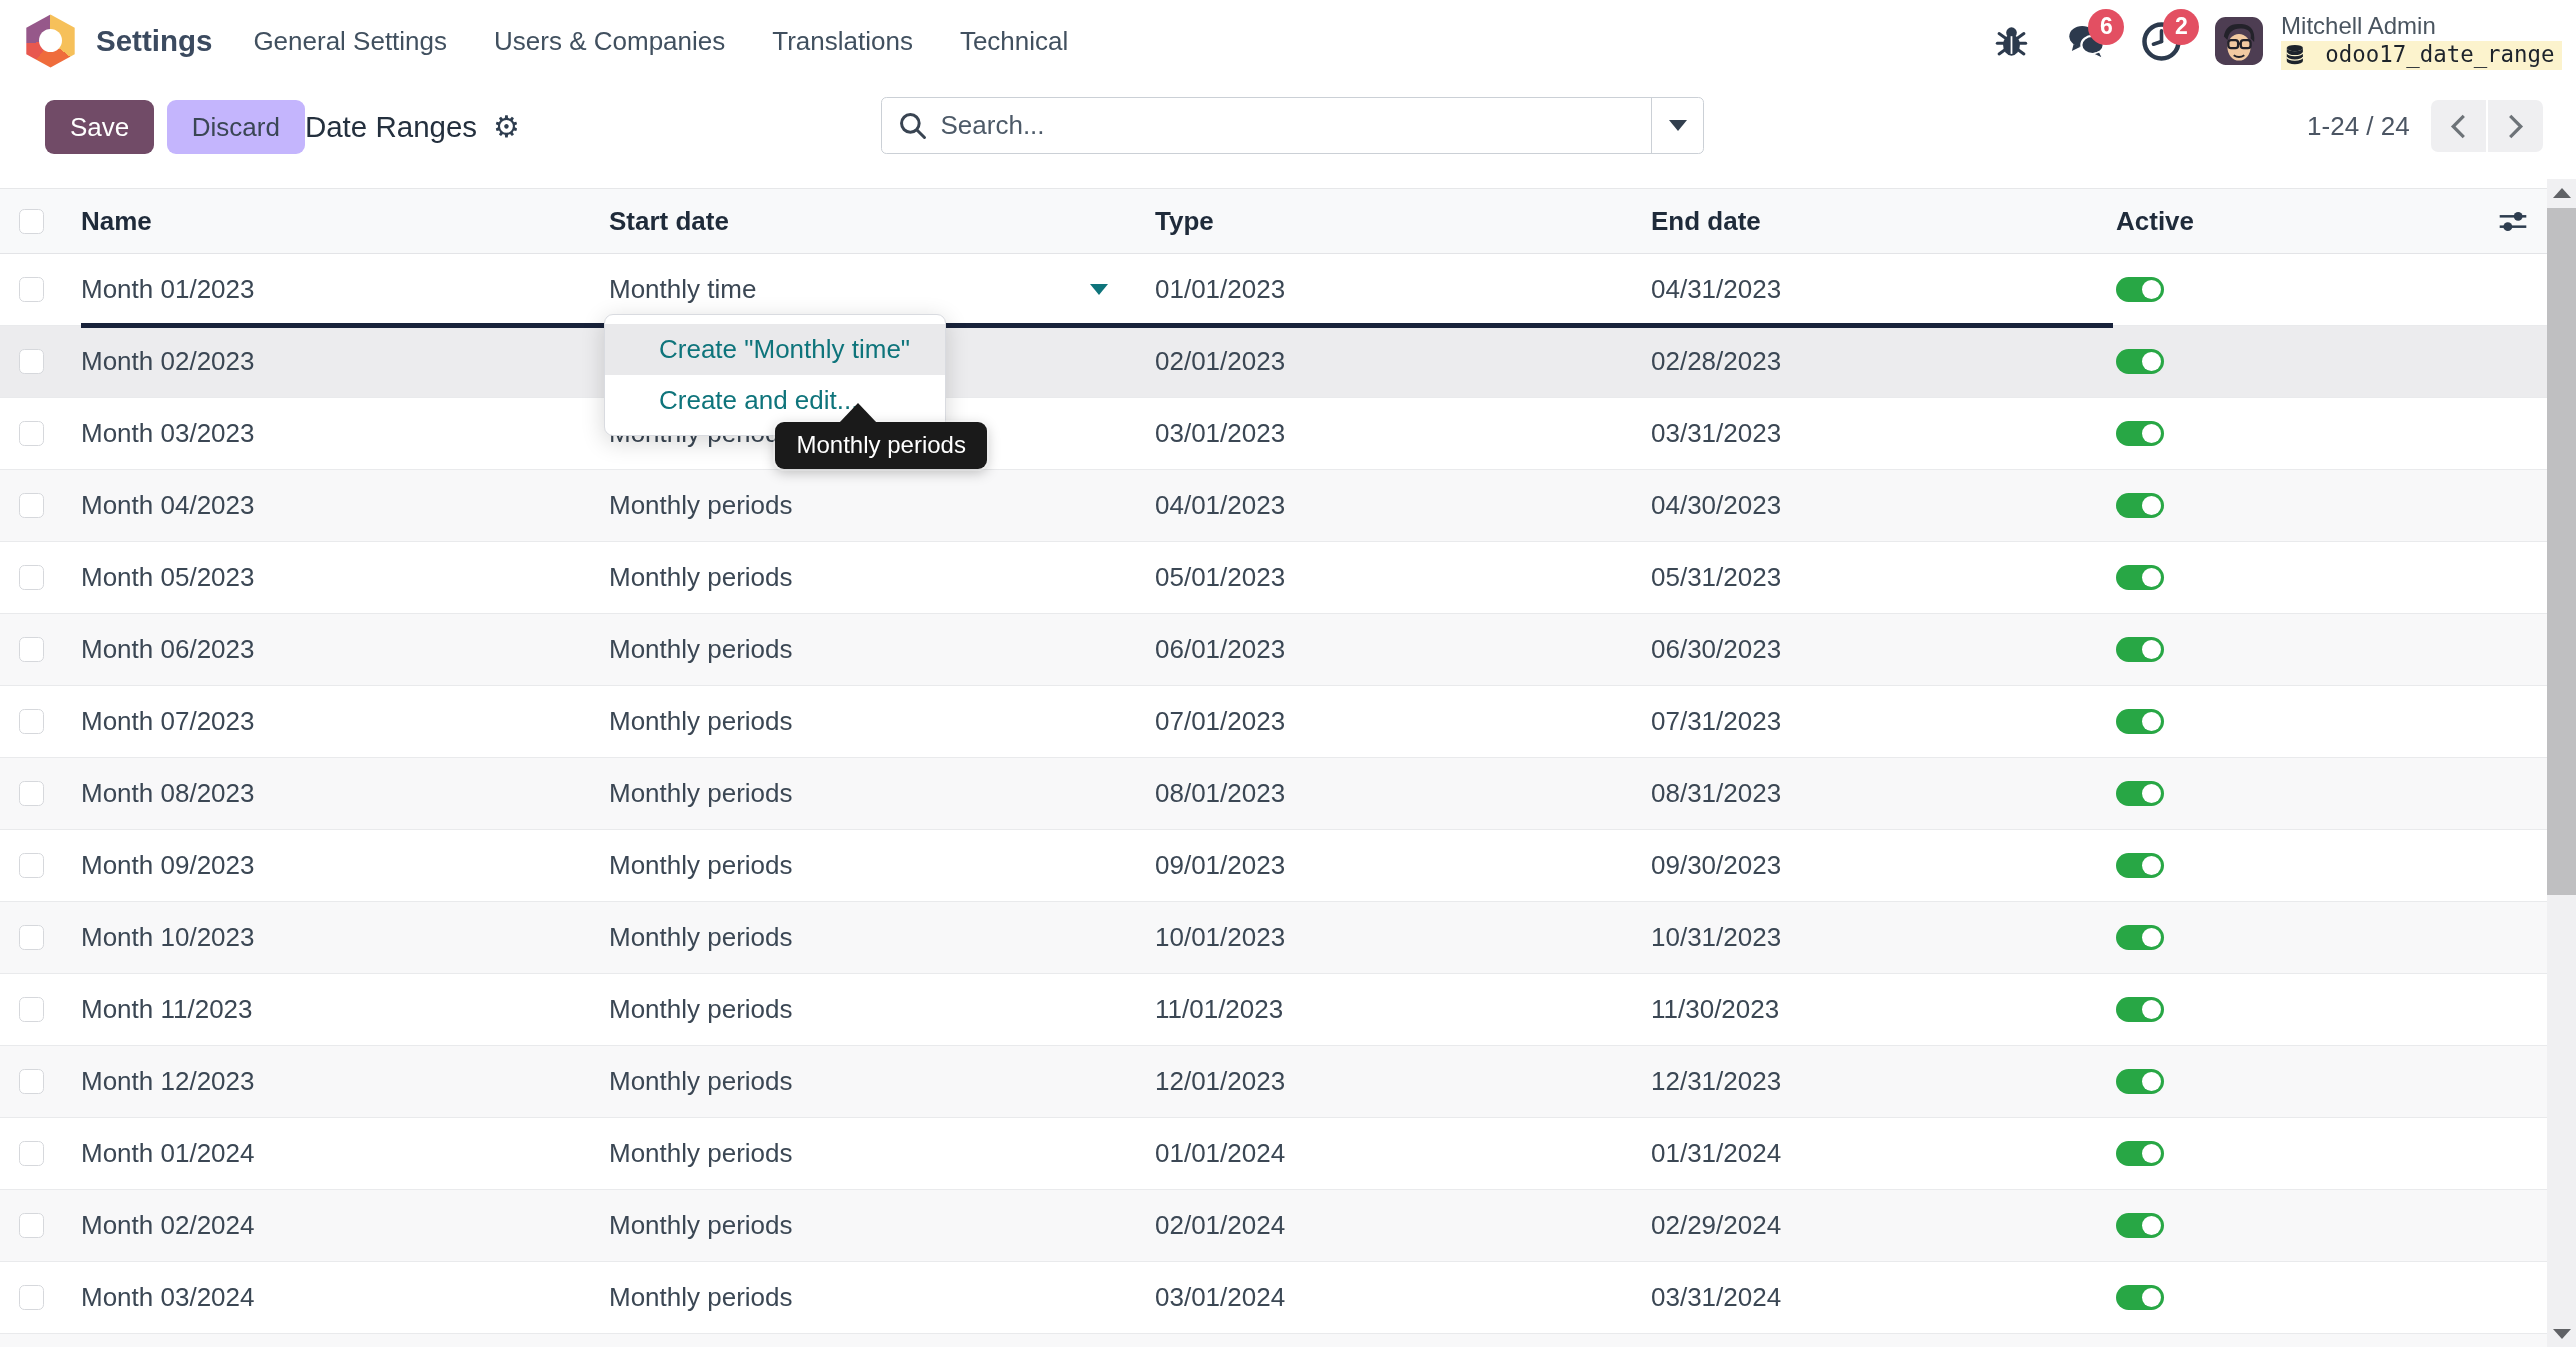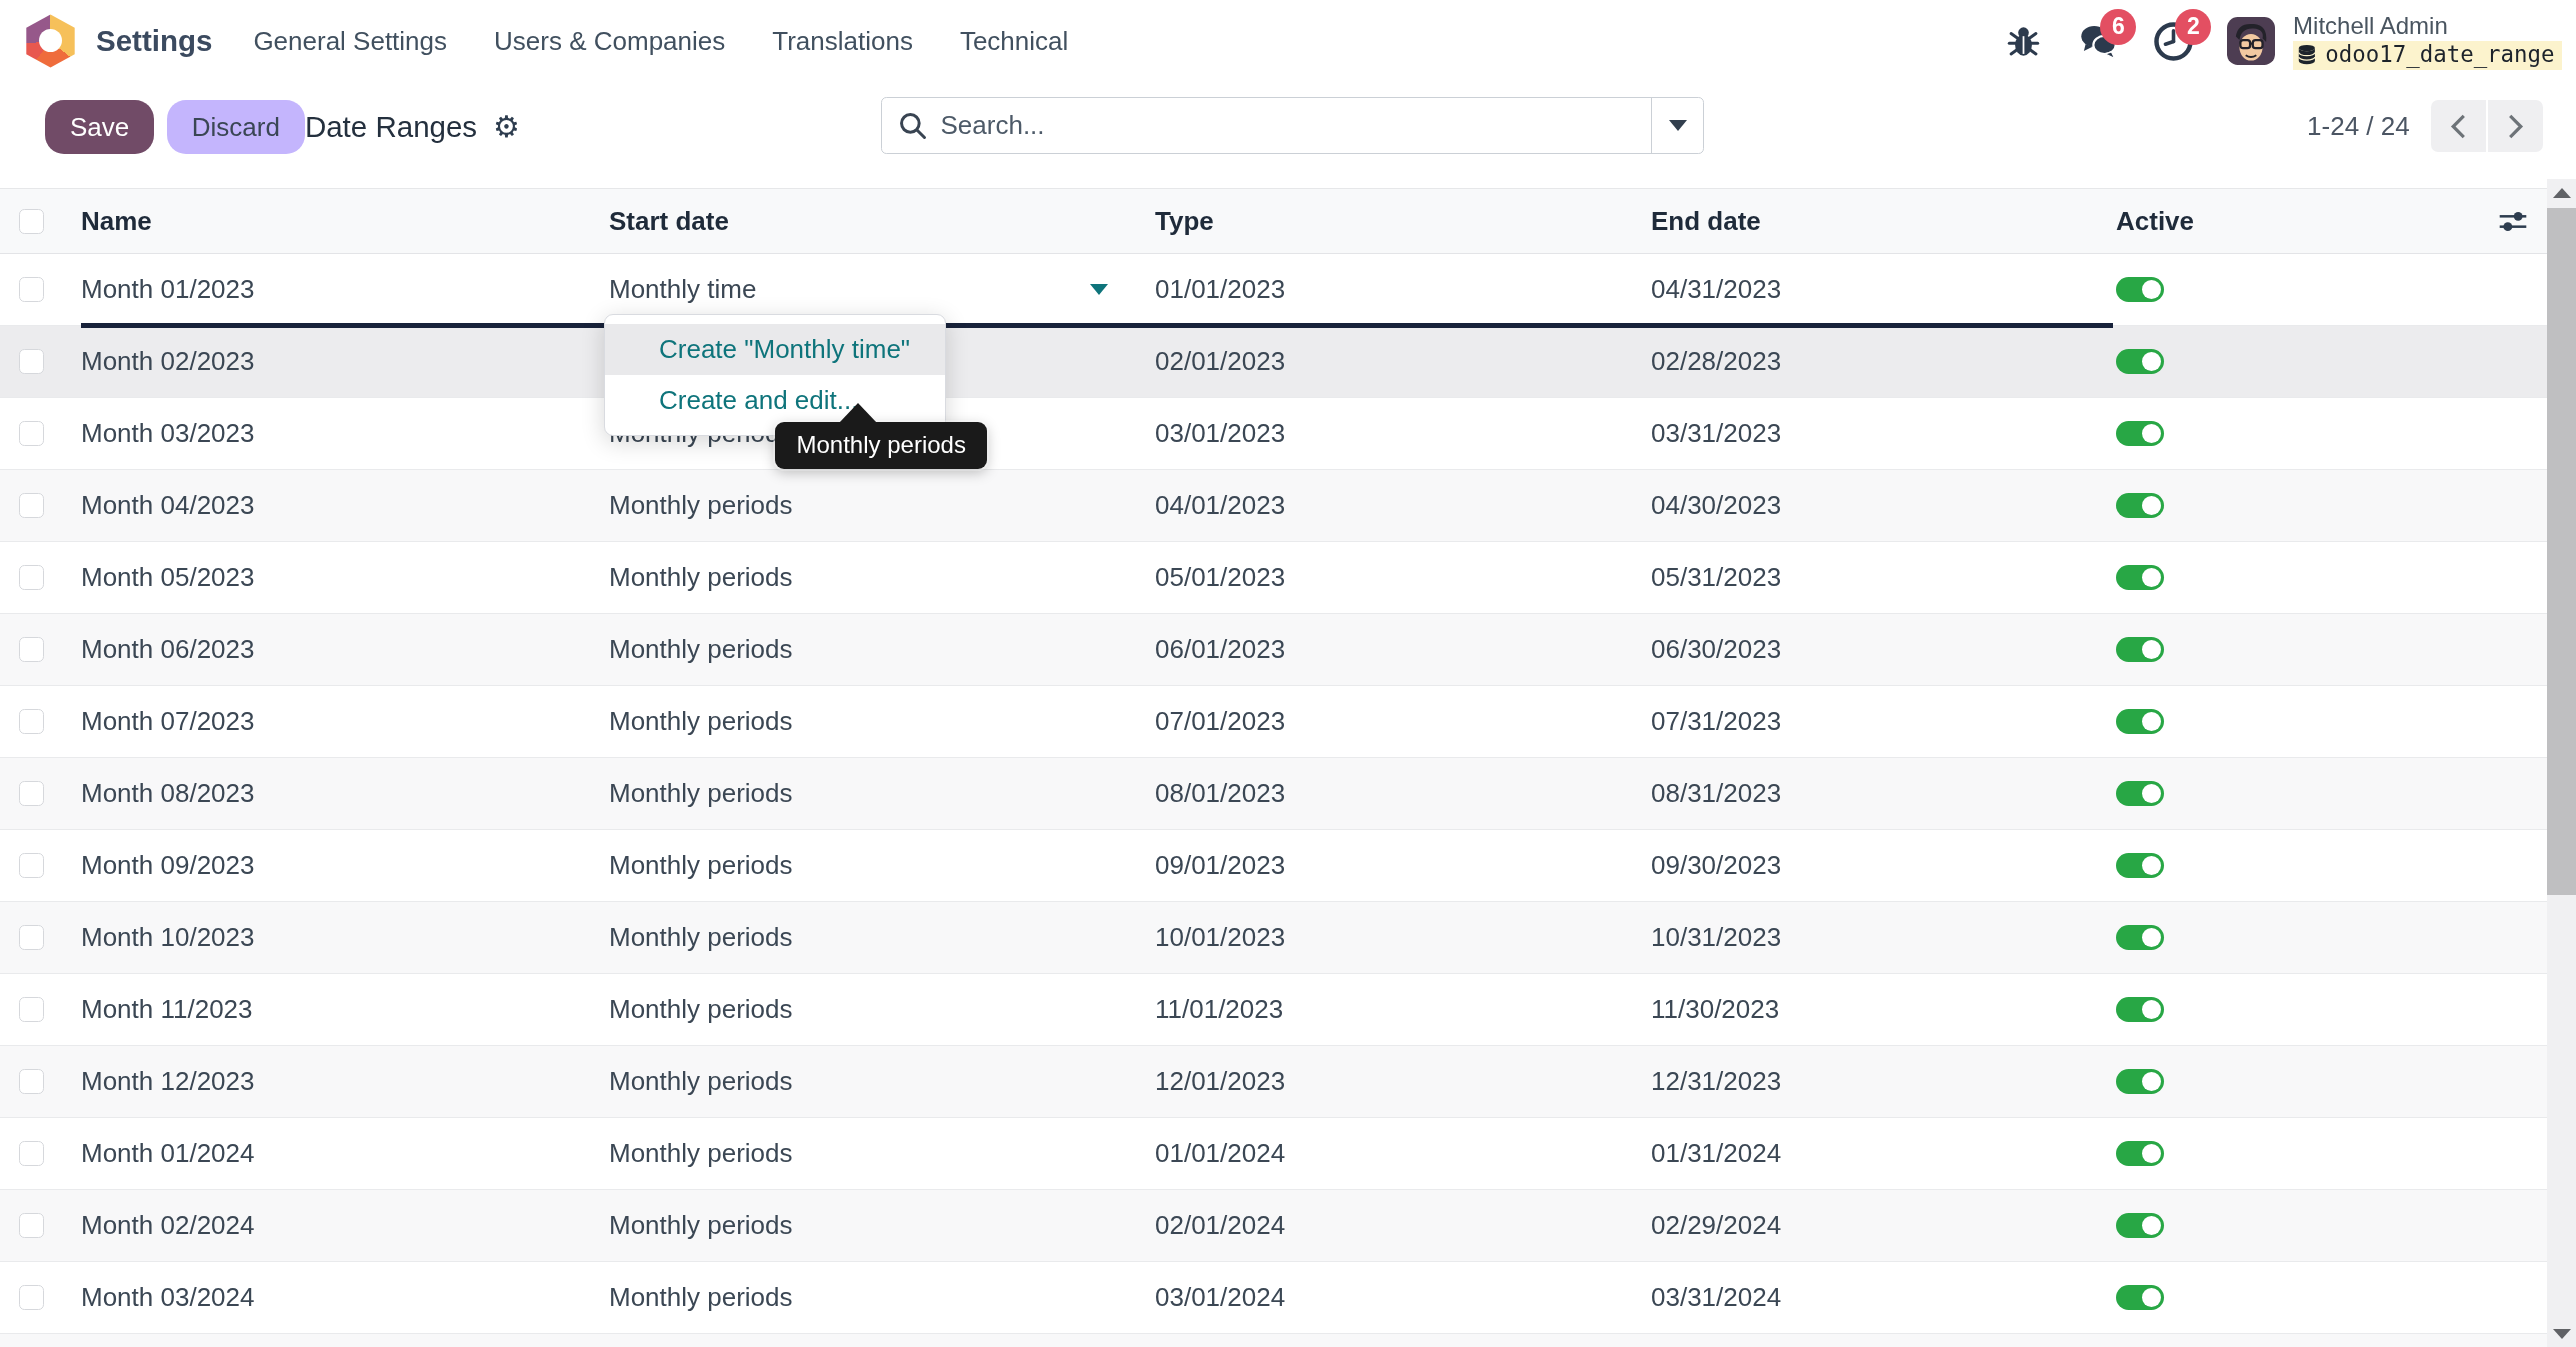--- a/index.html
+++ b/index.html
@@ -37,29 +37,29 @@
   .nav-icon svg { display:block; }
   .badge {
     position:absolute; top:-10.7px; right:-16px; min-width:36px; height:36px;
     border-radius:50%; background:#e34f62; color:#fff; font-size:23px; font-weight:700;
     display:flex; align-items:center; justify-content:center;
   }
   .avatar { width:48px; height:48px; border-radius:10.7px; overflow:hidden; flex:0 0 48px; }
   .user-block { display:flex; flex-direction:column; justify-content:center; line-height:1.15; margin-left:-14.3px; }
   .user-name { font-size:24px; color:#4a5560; }
   .db-badge {
-    margin-top:1.8px; display:inline-flex; align-items:center; gap:9px;
+    margin-top:1.8px; display:inline-flex; align-items:center; gap:21px;
     background:#fcf3cd; color:#1d232b; font-family:"DejaVu Sans Mono", monospace;
     font-size:22.4px; padding:0.9px 7.2px 1.8px 3.6px; align-self:flex-start;
   }
 
   
   .control-panel { position:absolute; top:0; left:0; width:2576px; height:107px; }
   .cp-left { position:absolute; left:45px; top:100px; display:flex; align-items:center; }
-  .btn { font-size:26px; border:none; border-radius:19px; padding:0 25px; height:54px; cursor:pointer; }
+  .btn { font-size:26px; border:none; border-radius:9px; padding:0 25px; height:54px; cursor:pointer; }
   .btn-save { background:#714b67; color:#fff; font-weight:500; }
   .btn-discard { background:#c4b5fd; color:#3a4654; margin-left:12.5px; }
   .view-title { font-size:29.5px; font-weight:500; color:#24303e; white-space:nowrap; }
   .title-gear { margin-left:16px; font-size:30px; color:#2e3d4f; cursor:pointer; line-height:1; }
 
   .search-box {
     position:absolute; left:881px; top:97px; width:823px; height:57px;
     border:1.8px solid #cbd0d6; border-radius:5.4px; background:#fff;
     display:flex; align-items:center;
   }

